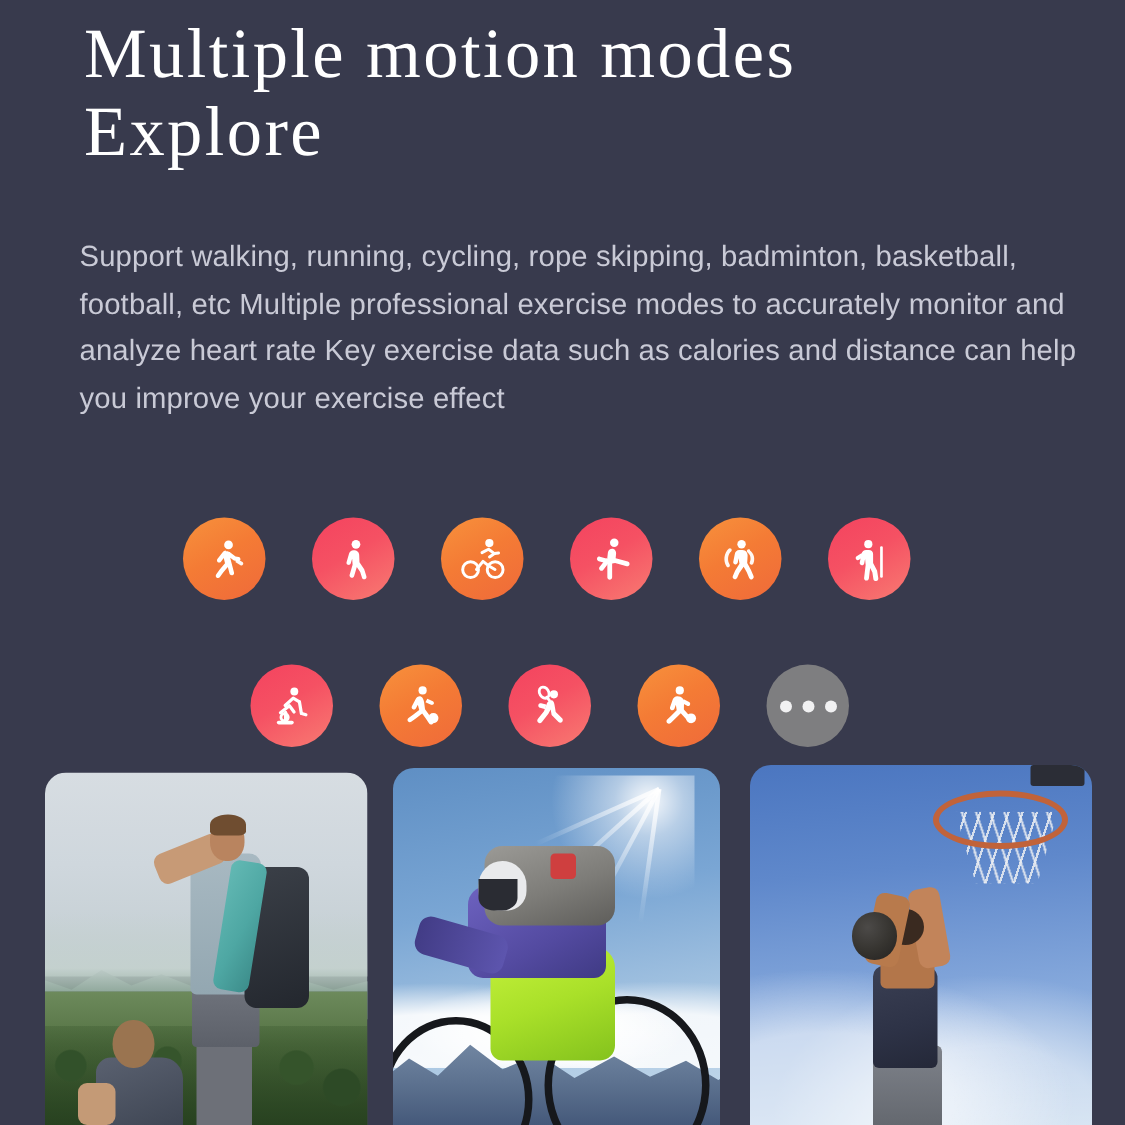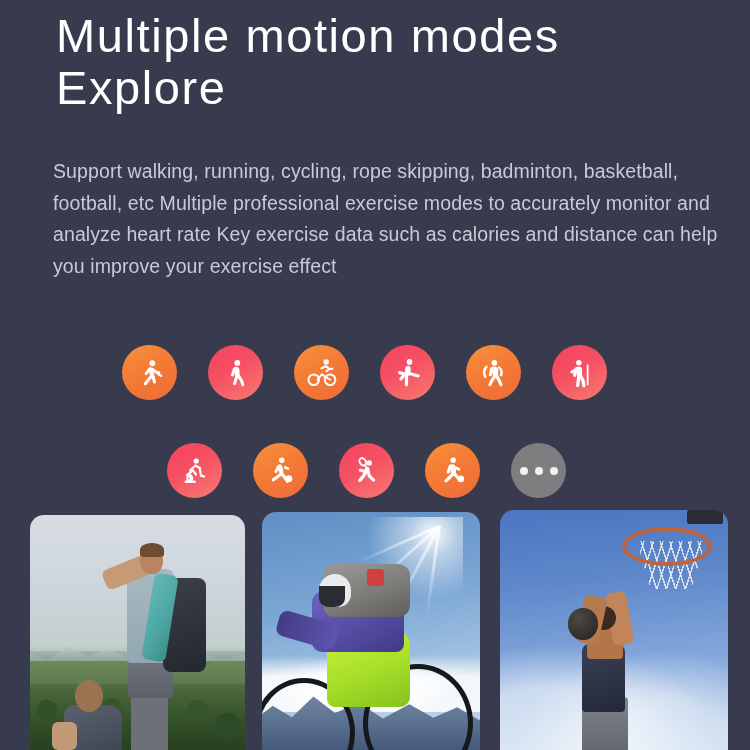--- a/index.html
+++ b/index.html
@@ -16,21 +16,21 @@
     font-family: "Liberation Sans", sans-serif;
   }
 
   
   .heading {
     position: absolute;
     left: 56px;
     top: 10px;
     width: 660px;
     color: #ffffff;
-    font-family: Liberation Sans, sans-serif;
+    font-family: Liberation Serif, serif;
     font-size: 47px;
     font-weight: 300;
     line-height: 52px;
     letter-spacing: 1.6px;
     white-space: pre-line;
   }
 
   
   .body-copy {
     position: absolute;

